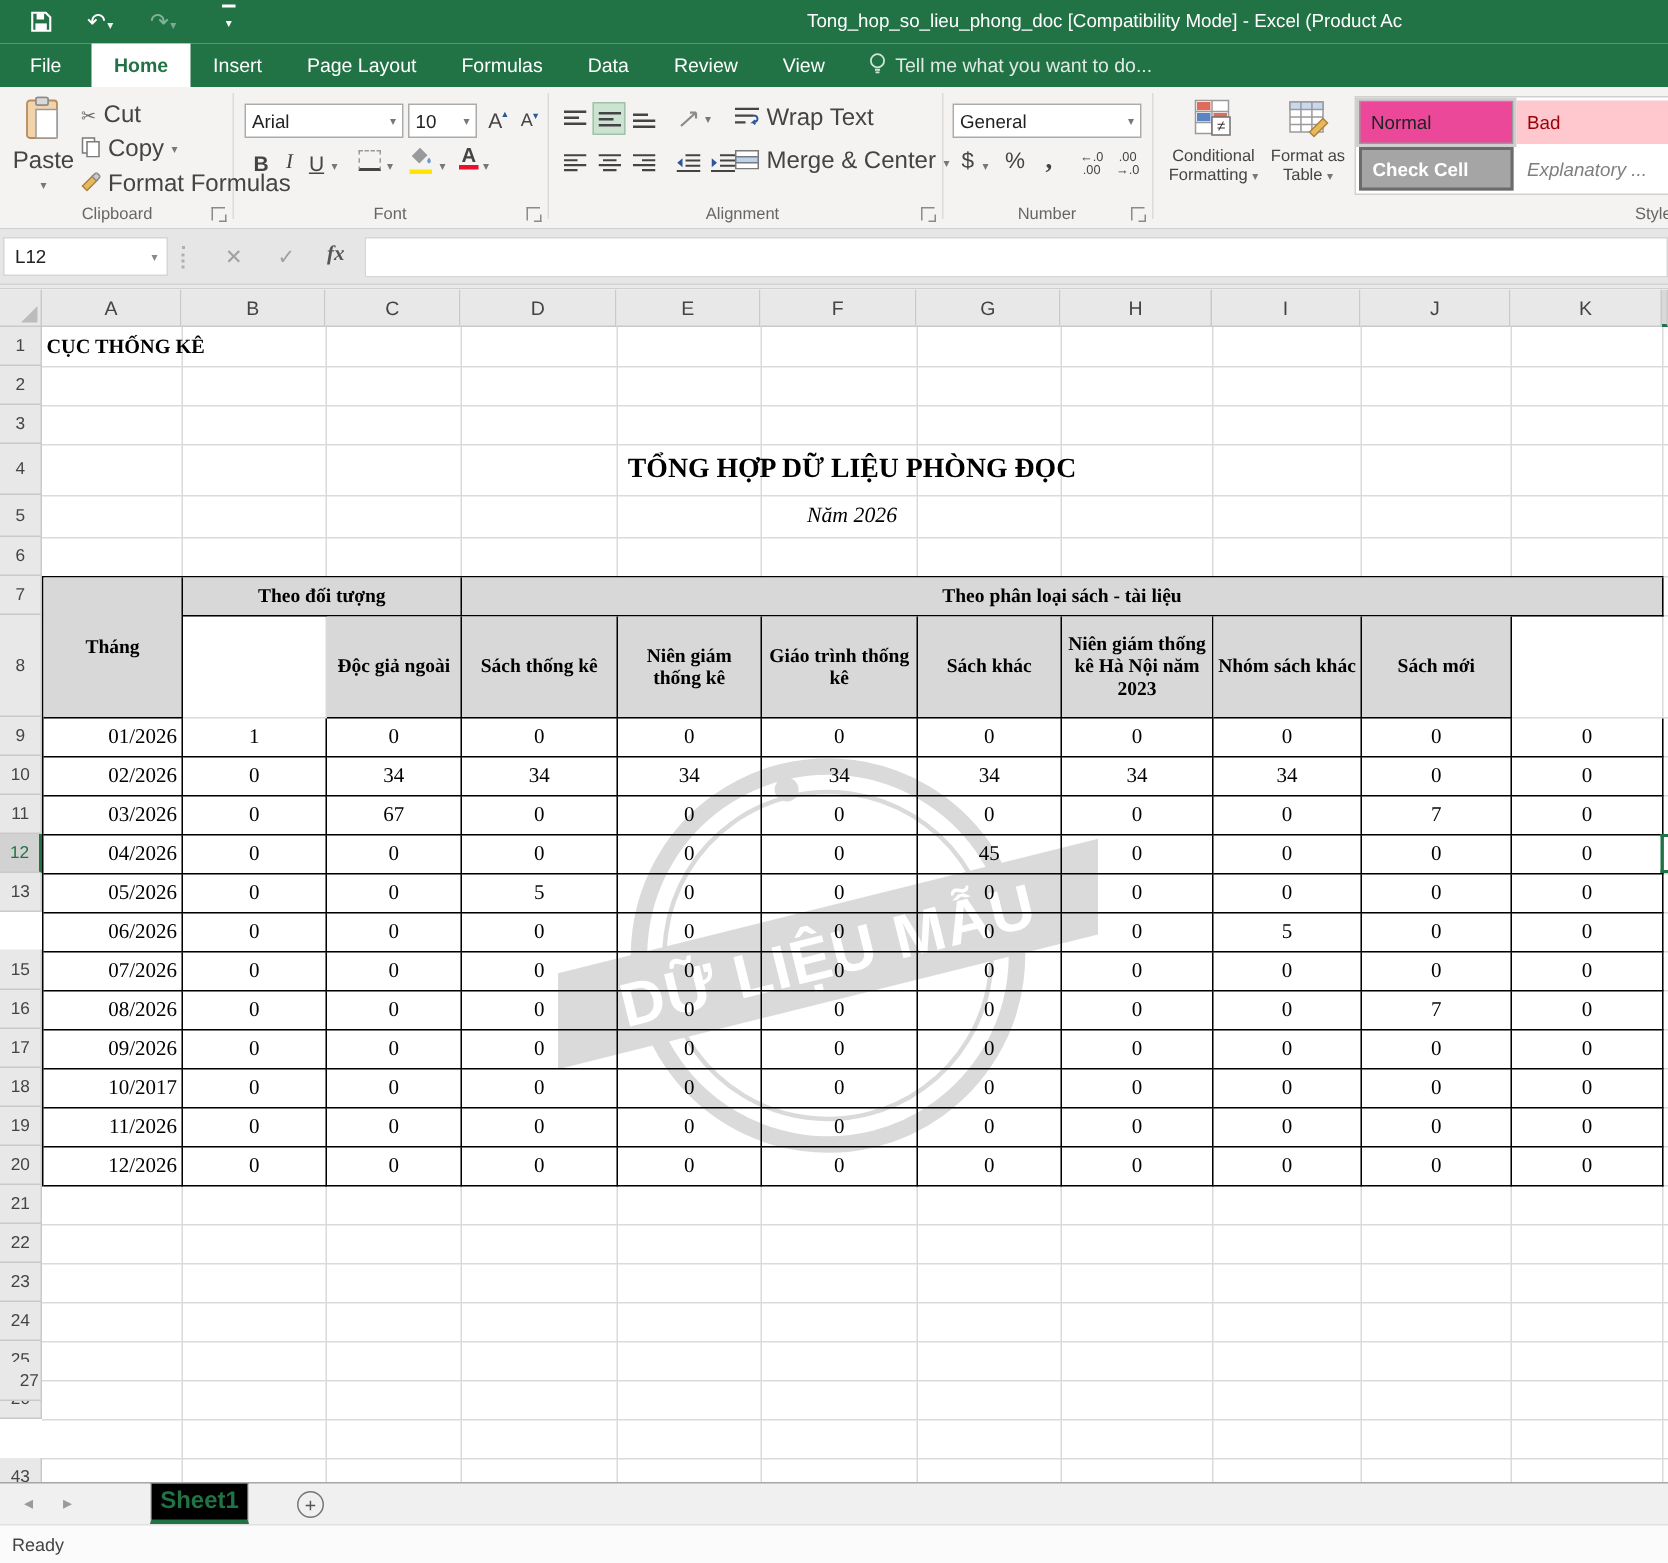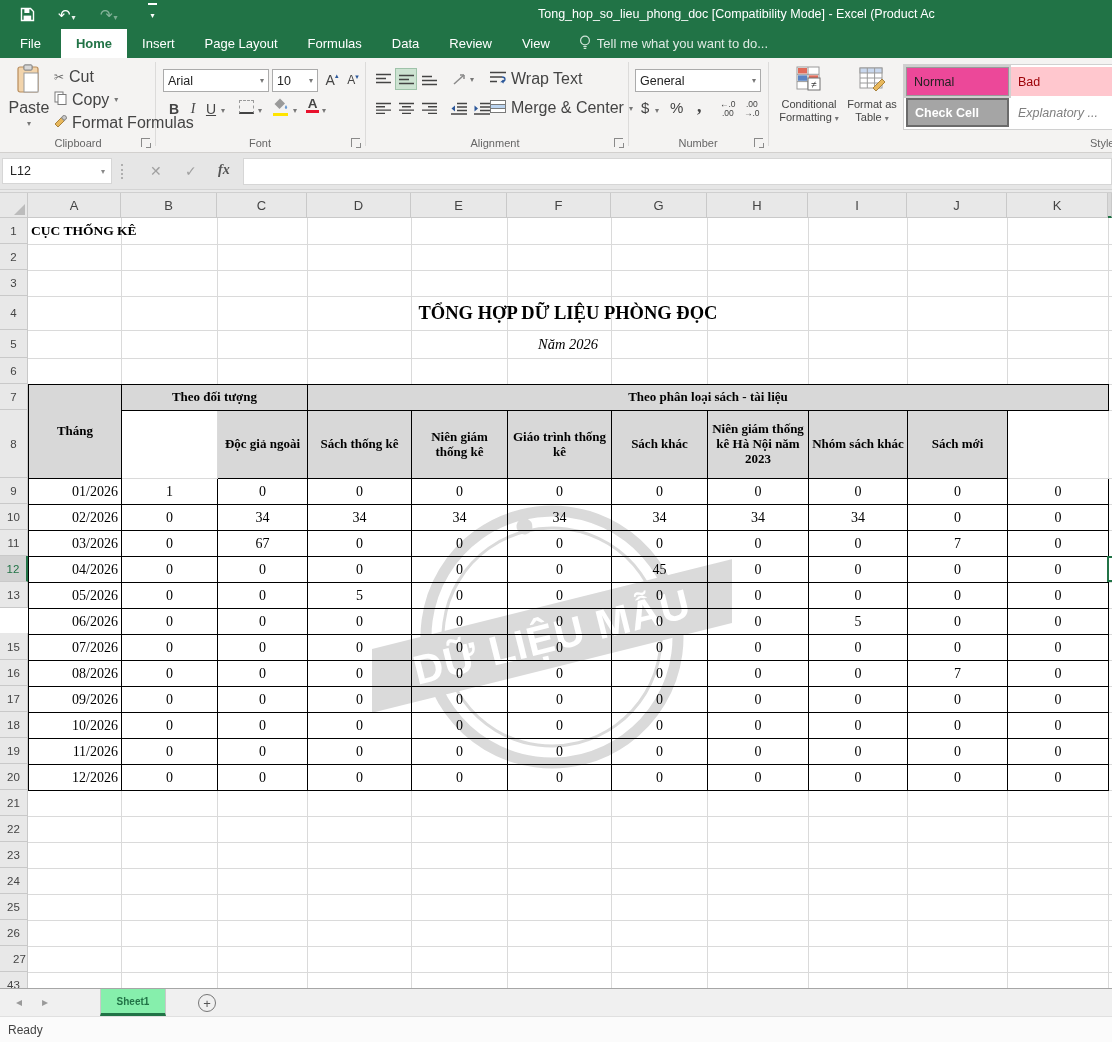--- a/index.html
+++ b/index.html
@@ -75,21 +75,21 @@
   .dtable .c{border-right:1px solid #000;border-bottom:1px solid #000;display:flex;align-items:center;justify-content:center;overflow:hidden;}
   .dtable .hd{background:#D8D8D8;font-weight:bold;font-size:13px;text-align:center;line-height:1.13;padding:1px 2px;}
   .dtable .mon{justify-content:flex-end;padding-right:3px;font-size:14px;}
   .dtable .val{font-size:14px;}
   .stamp{position:absolute;left:372px;top:308px;z-index:2;opacity:.92;}
   .selsliver{position:absolute;left:1107px;top:363px;width:5px;height:26px;border:2px solid #217346;border-right:none;z-index:6;}
 
   
   .tabsbar{position:absolute;left:0;top:988px;width:1112px;height:28px;background:#F0F0F0;border-top:1px solid #A6A6A6;}
   .navarr{position:absolute;top:6px;font-size:12px;color:#9a9a9a;}
-  .sheettab{position:absolute;left:100px;top:0;width:66px;height:27px;background:#86efac;border-left:1px solid #C9C9C9;border-right:1px solid #C9C9C9;border-bottom:3px solid #217346;display:flex;align-items:center;justify-content:center;font-size:10px;font-weight:bold;color:#217346;}
+  .sheettab{position:absolute;left:100px;top:0;width:66px;height:27px;background:#000000;border-left:1px solid #C9C9C9;border-right:1px solid #C9C9C9;border-bottom:3px solid #217346;display:flex;align-items:center;justify-content:center;font-size:16px;font-weight:bold;color:#217346;}
   .addsheet{position:absolute;left:198px;top:5px;width:18px;height:18px;border:1px solid #767676;border-radius:50%;display:flex;align-items:center;justify-content:center;font-size:13px;color:#555;line-height:1;}
 
   
   .statusbar{position:absolute;left:0;top:1016px;width:1112px;height:26px;background:#FBFBFB;border-top:1px solid #E0E0E0;display:flex;align-items:center;padding-left:8px;font-size:12px;color:#444;}
   .bordericon{display:inline-block;width:15px;height:14px;border:1px dashed #9a9a9a;border-bottom:2px solid #444;}
 </style>
 </head>
 <body>
 
 <div id="app">
@@ -450,21 +450,21 @@
         <div class="c val" style="grid-area: 11 / 2 / 12 / 3;">0</div>
         <div class="c val" style="grid-area: 11 / 3 / 12 / 4;">0</div>
         <div class="c val" style="grid-area: 11 / 4 / 12 / 5;">0</div>
         <div class="c val" style="grid-area: 11 / 5 / 12 / 6;">0</div>
         <div class="c val" style="grid-area: 11 / 6 / 12 / 7;">0</div>
         <div class="c val" style="grid-area: 11 / 7 / 12 / 8;">0</div>
         <div class="c val" style="grid-area: 11 / 8 / 12 / 9;">0</div>
         <div class="c val" style="grid-area: 11 / 9 / 12 / 10;">0</div>
         <div class="c val" style="grid-area: 11 / 10 / 12 / 11;">0</div>
         <div class="c val" style="grid-area: 11 / 11 / 12 / 12;">0</div>
-        <div class="c mon" style="grid-area: 12 / 1 / 13 / 2;">10/2026</div>
+        <div class="c mon" style="grid-area: 12 / 1 / 13 / 2;">10/2017</div>
         <div class="c val" style="grid-area: 12 / 2 / 13 / 3;">0</div>
         <div class="c val" style="grid-area: 12 / 3 / 13 / 4;">0</div>
         <div class="c val" style="grid-area: 12 / 4 / 13 / 5;">0</div>
         <div class="c val" style="grid-area: 12 / 5 / 13 / 6;">0</div>
         <div class="c val" style="grid-area: 12 / 6 / 13 / 7;">0</div>
         <div class="c val" style="grid-area: 12 / 7 / 13 / 8;">0</div>
         <div class="c val" style="grid-area: 12 / 8 / 13 / 9;">0</div>
         <div class="c val" style="grid-area: 12 / 9 / 13 / 10;">0</div>
         <div class="c val" style="grid-area: 12 / 10 / 13 / 11;">0</div>
         <div class="c val" style="grid-area: 12 / 11 / 13 / 12;">0</div>
@@ -523,21 +523,21 @@
       <div class="rowhdr" style="top: 493px; height: 26px;">17</div>
       <div class="rowhdr" style="top: 519px; height: 26px;">18</div>
       <div class="rowhdr" style="top: 545px; height: 26px;">19</div>
       <div class="rowhdr" style="top: 571px; height: 26px;">20</div>
       <div class="rowhdr" style="top: 597px; height: 26px;">21</div>
       <div class="rowhdr" style="top: 623px; height: 26px;">22</div>
       <div class="rowhdr" style="top: 649px; height: 26px;">23</div>
       <div class="rowhdr" style="top: 675px; height: 26px;">24</div>
       <div class="rowhdr" style="top: 701px; height: 26px;">25</div>
       <div class="rowhdr" style="top: 727px; height: 26px;">26</div>
-      <div class="rowhdr" style="top: 753px; height: 26px; padding-left: 12px;">27</div>
+      <div class="rowhdr" style="top: 715px; height: 26px; padding-left: 12px;">27</div>
       <div class="rowhdr" style="top: 779px; height: 26px;">43</div>
       <div class="gl" style="left: 121px; top: 25px; width: 1px; height: 770px;"></div>
       <div class="gl" style="left: 217px; top: 25px; width: 1px; height: 770px;"></div>
       <div class="gl" style="left: 307px; top: 25px; width: 1px; height: 770px;"></div>
       <div class="gl" style="left: 411px; top: 25px; width: 1px; height: 770px;"></div>
       <div class="gl" style="left: 507px; top: 25px; width: 1px; height: 770px;"></div>
       <div class="gl" style="left: 611px; top: 25px; width: 1px; height: 770px;"></div>
       <div class="gl" style="left: 707px; top: 25px; width: 1px; height: 770px;"></div>
       <div class="gl" style="left: 808px; top: 25px; width: 1px; height: 770px;"></div>
       <div class="gl" style="left: 907px; top: 25px; width: 1px; height: 770px;"></div>

